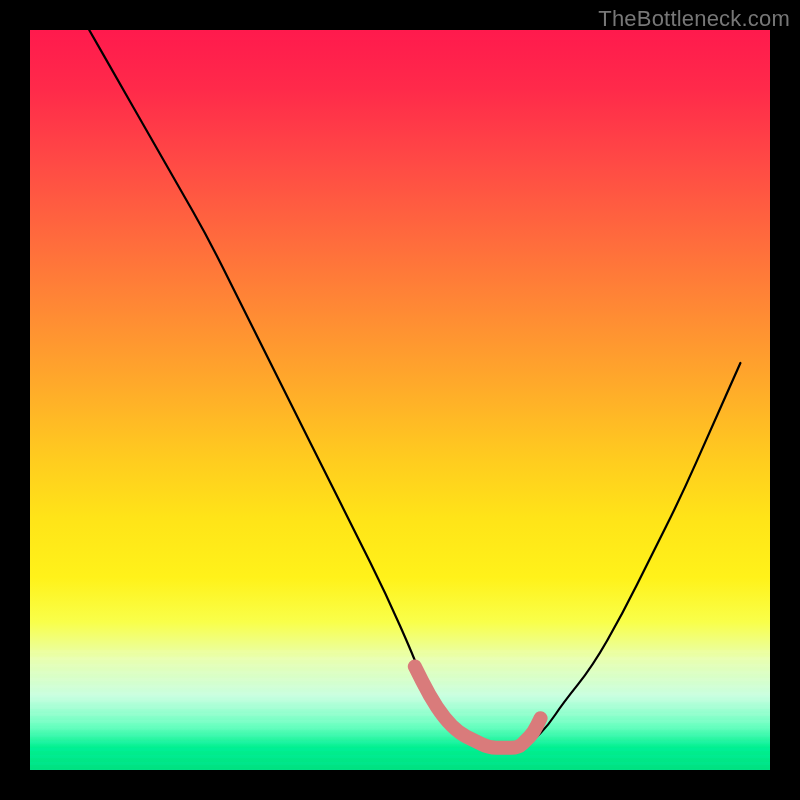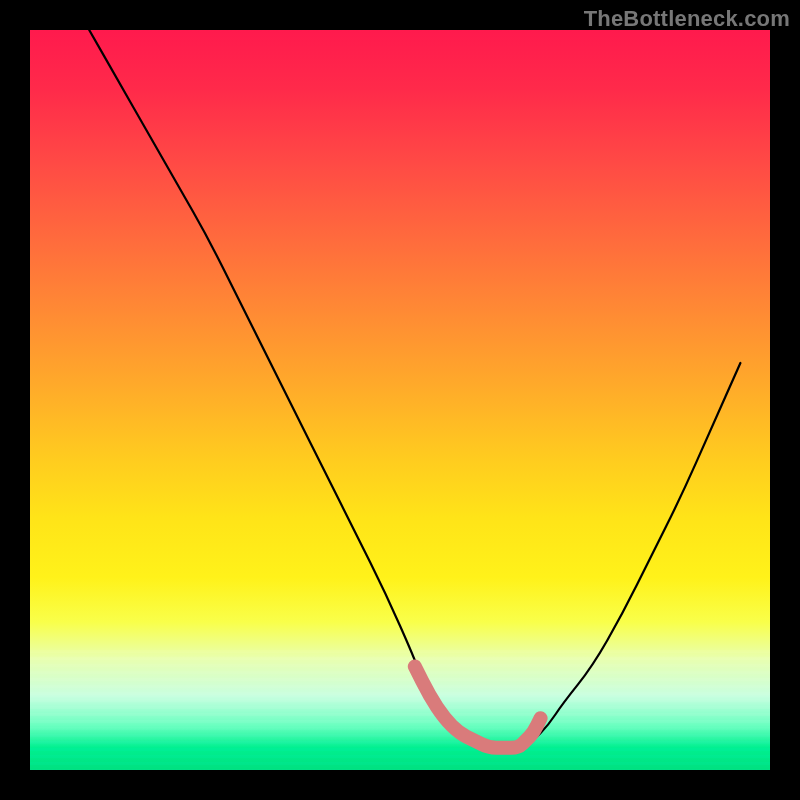--- a/index.html
+++ b/index.html
@@ -16,21 +16,21 @@
     width: 800px;
     height: 800px;
     background: #000;
   }
   .watermark {
     position: absolute;
     top: 6px;
     right: 10px;
     color: #777;
     font-size: 22px;
-    font-weight: 700;
+    font-weight: 400;
     letter-spacing: 0.2px;
     z-index: 5;
   }
   .plot-area {
     position: absolute;
     left: 30px;
     top: 30px;
     width: 740px;
     height: 740px;
     overflow: hidden;

